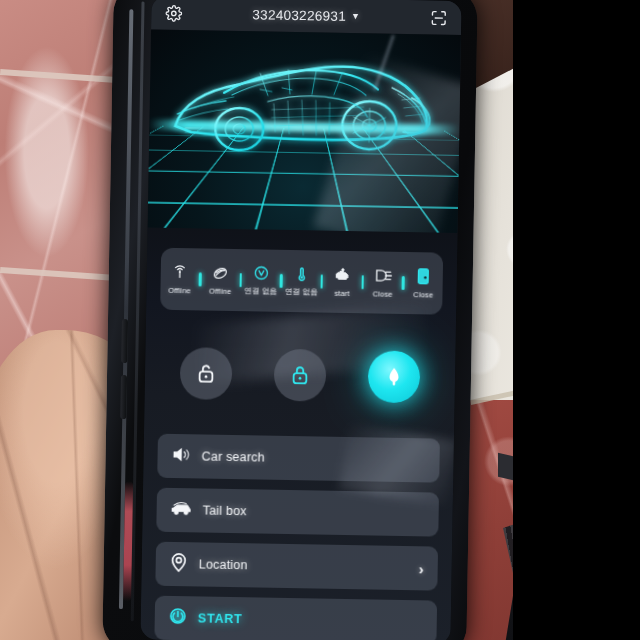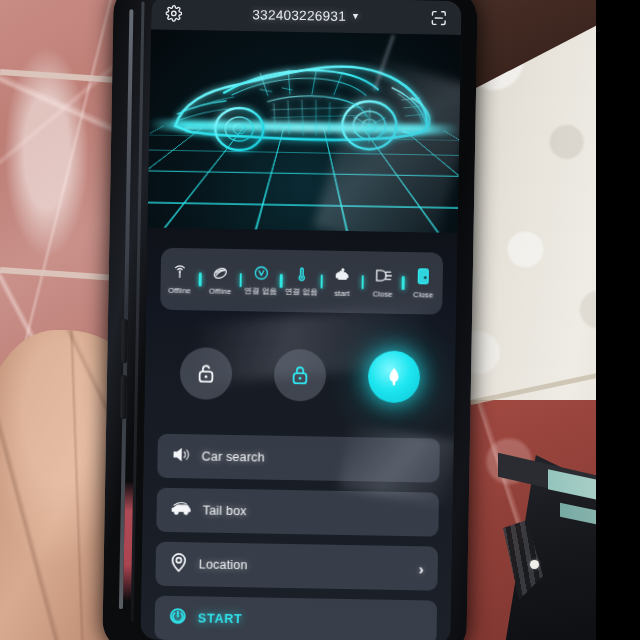--- a/index.html
+++ b/index.html
@@ -1,17 +1,17 @@
 <!DOCTYPE html>
 <html><head>
 <meta charset="utf-8">
 <style>
   html,body{margin:0;padding:0;background:#000;}
   body{width:640px;height:640px;overflow:hidden;font-family:"Liberation Sans",sans-serif;}
-  #stage{position:relative;width:596px;height:640px;overflow:hidden;}
+  #stage{position:relative;width:513px;height:640px;overflow:hidden;}
 
   
   .bg{position:absolute;inset:0;}
   .wall-right{position:absolute;left:452px;top:0;width:188px;height:430px;
     background:linear-gradient(100deg,#d9d4cb 0%,#e6e2da 35%,#efece5 70%,#e3dfd7 100%);}
   .wall-right:after{content:"";position:absolute;inset:0;
     background:
       radial-gradient(circle at 22% 14%,rgba(255,255,255,.5) 0 7%,transparent 8%),
       radial-gradient(circle at 61% 33%,rgba(160,152,140,.22) 0 5%,transparent 6%),
       radial-gradient(circle at 39% 58%,rgba(255,255,255,.45) 0 6%,transparent 7%),

